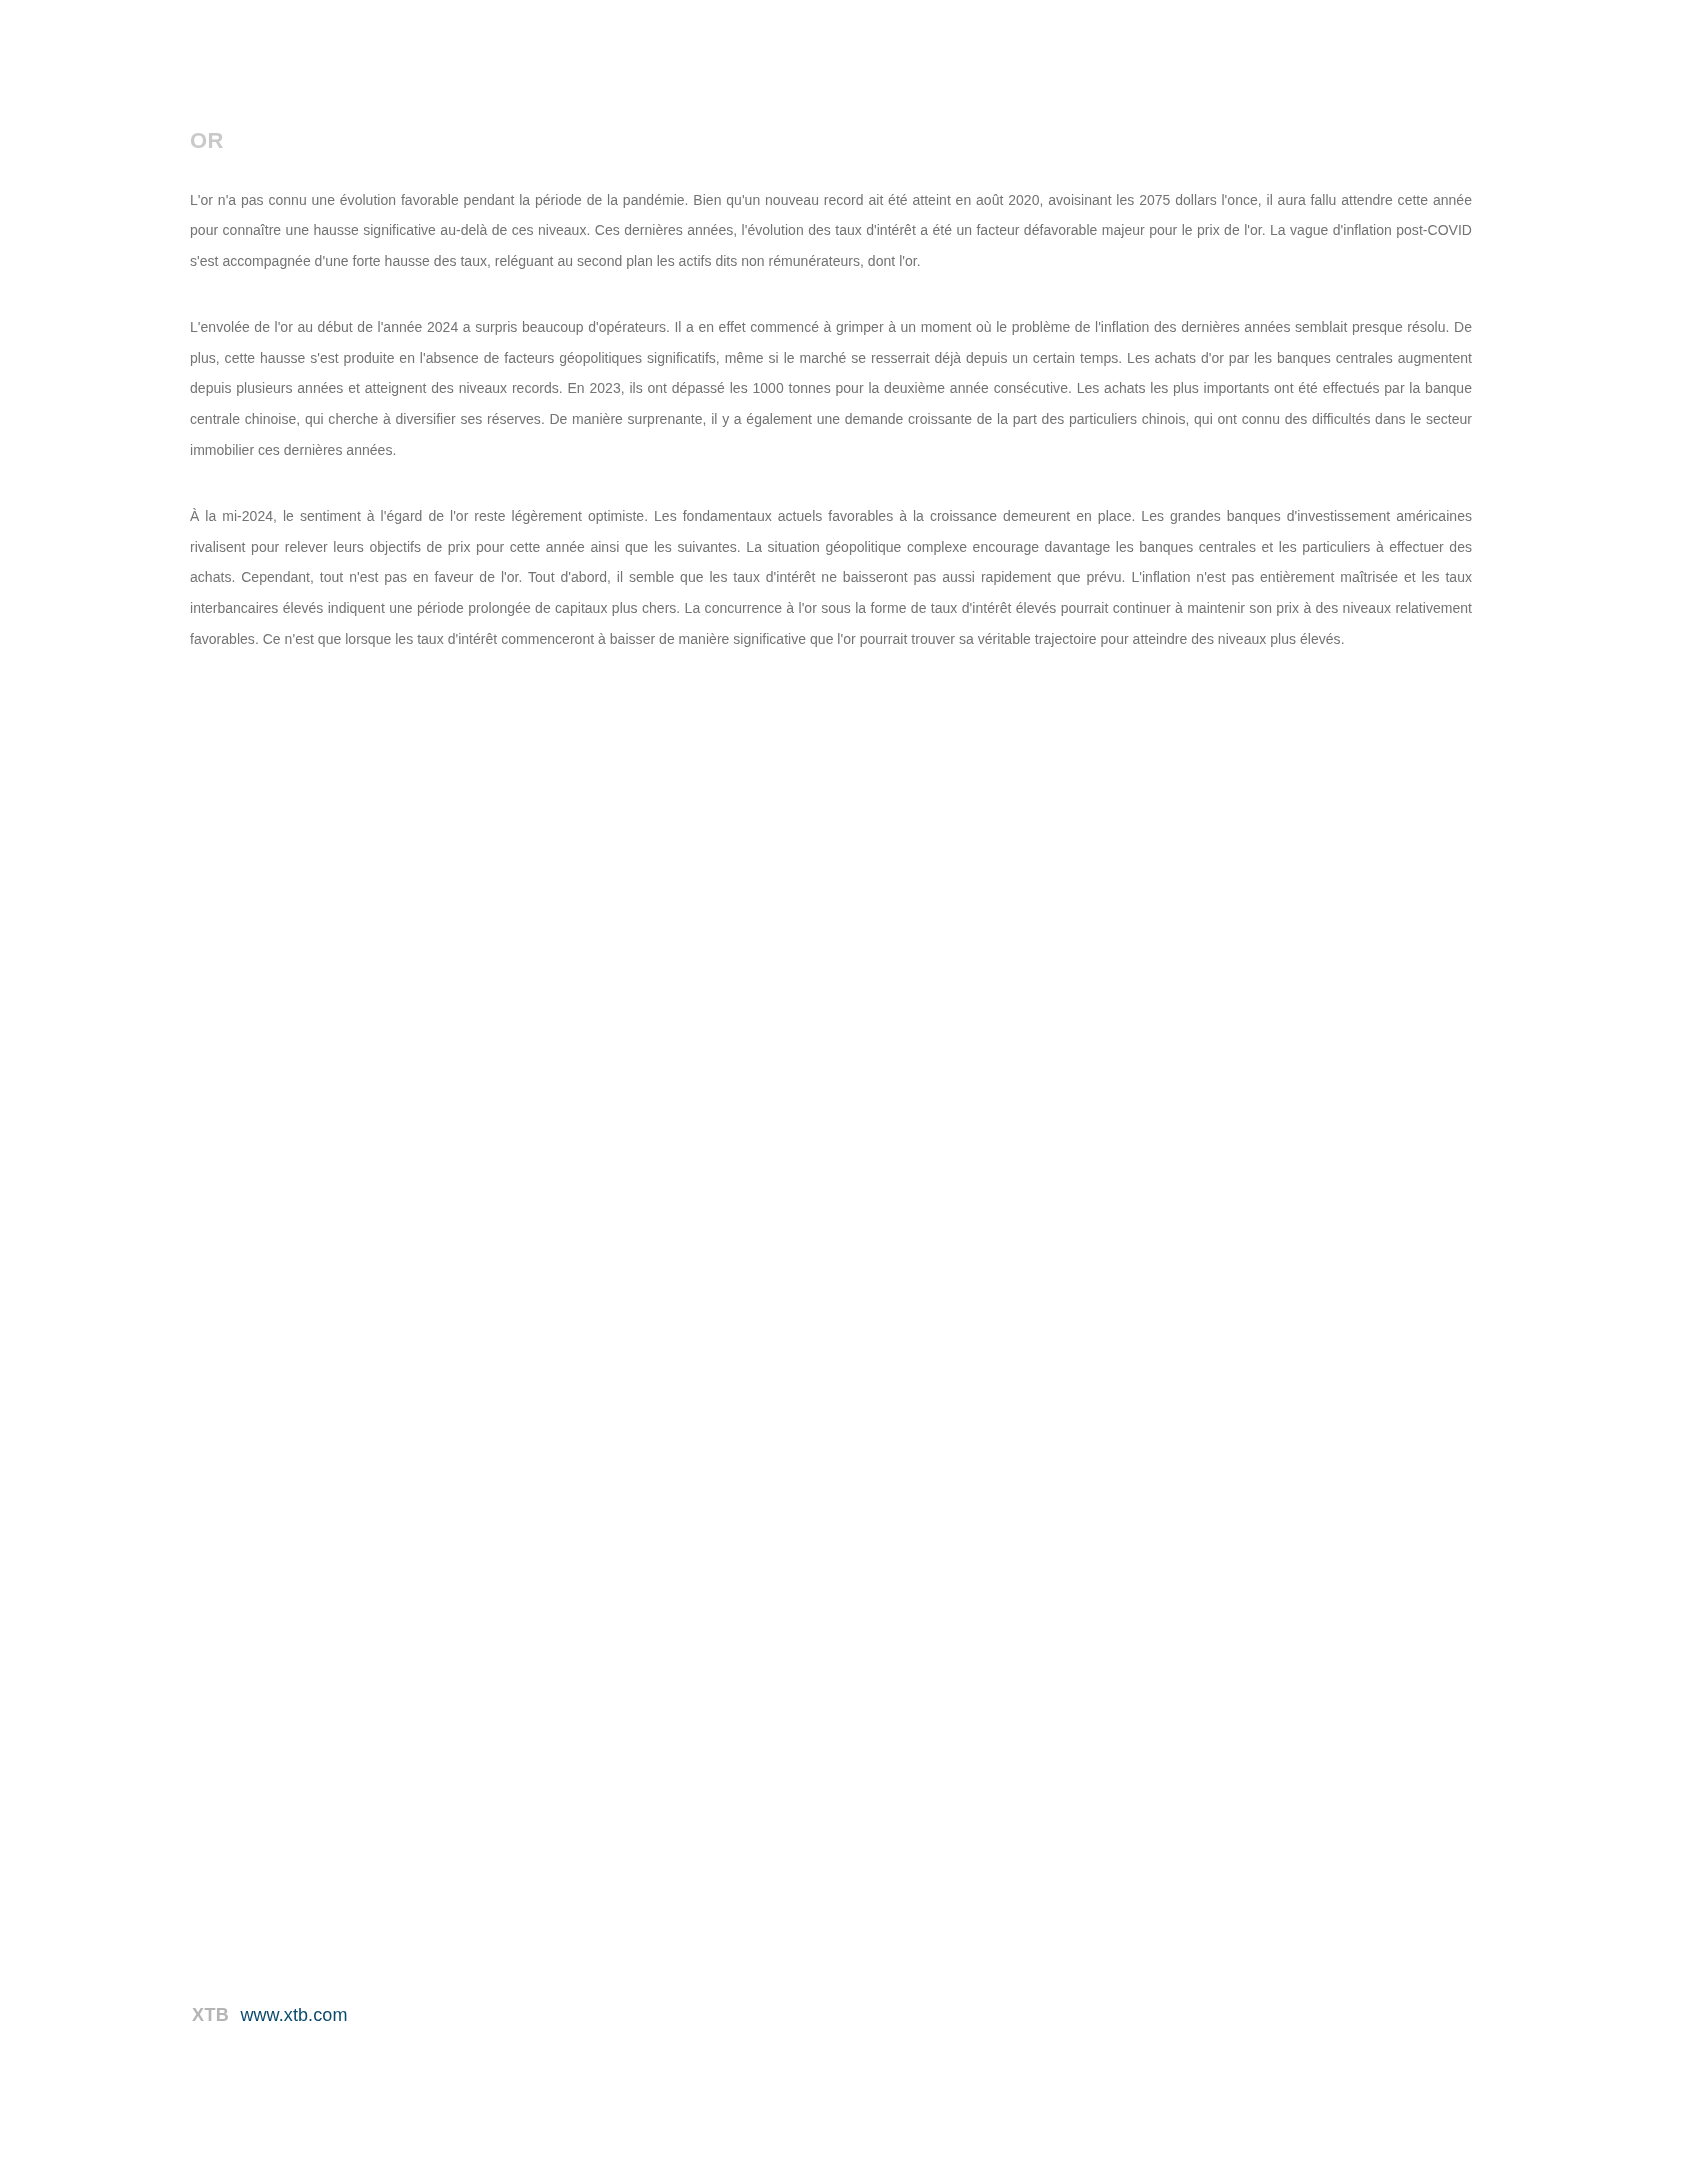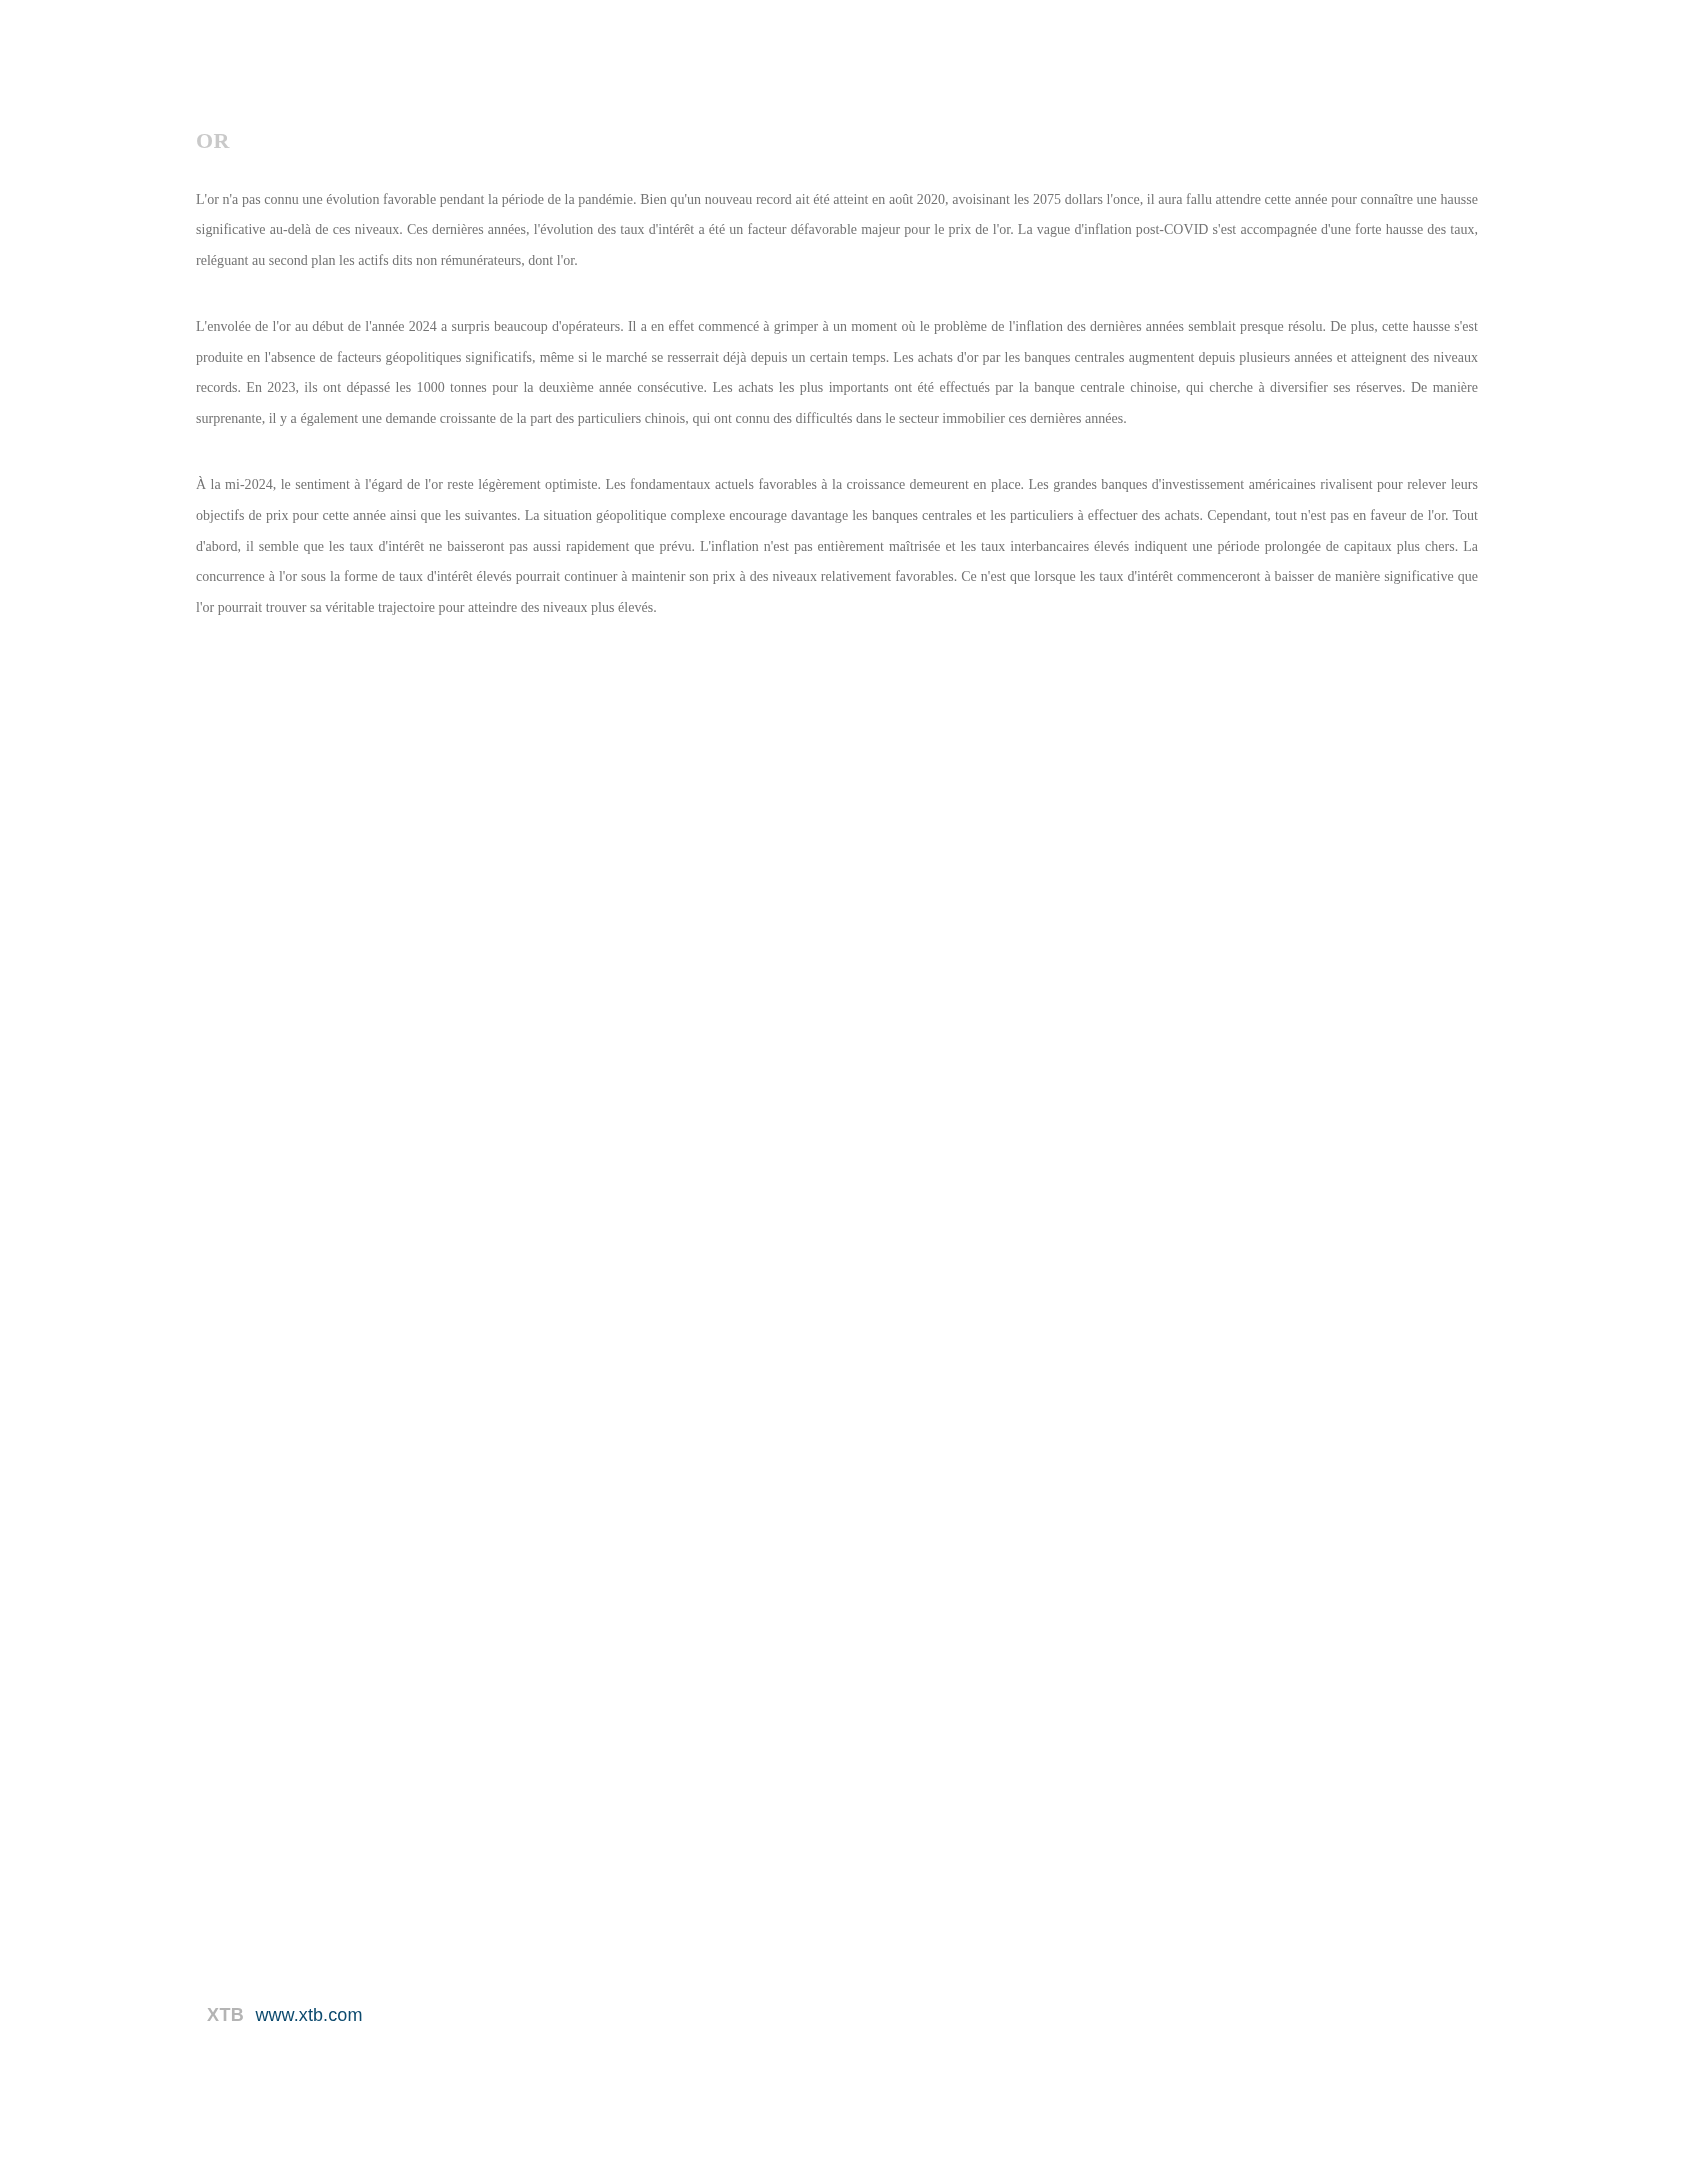--- a/index.html
+++ b/index.html
@@ -19,24 +19,23 @@
     width: 1687px;
     height: 2183px;
     margin: 0 auto;
     background: #ffffff;
     box-sizing: border-box;
     overflow: hidden;
   }
 
   .content {
     position: absolute;
-    left: 196px;
+    left: 190px;
     top: 0;
     width: 1282px;
-    font-family: Liberation Serif, serif;
   }
 
   
   .kicker {
     margin-top: 127px;
     line-height: 1.30;
     user-select: text;
   }
 
   .kicker-main {
@@ -85,21 +84,21 @@
     font-weight: 400;
   }
 
   .body-copy p:last-child {
     margin-bottom: 0;
   }
 
   
   .footer {
     position: absolute;
-    left: 207px;
+    left: 192px;
     top: 2005px;
     display: flex;
     align-items: baseline;
     gap: 11.2px;
   }
 
   .footer-brand {
     font-size: 18px;
     font-weight: 700;
     letter-spacing: 0.4px;

